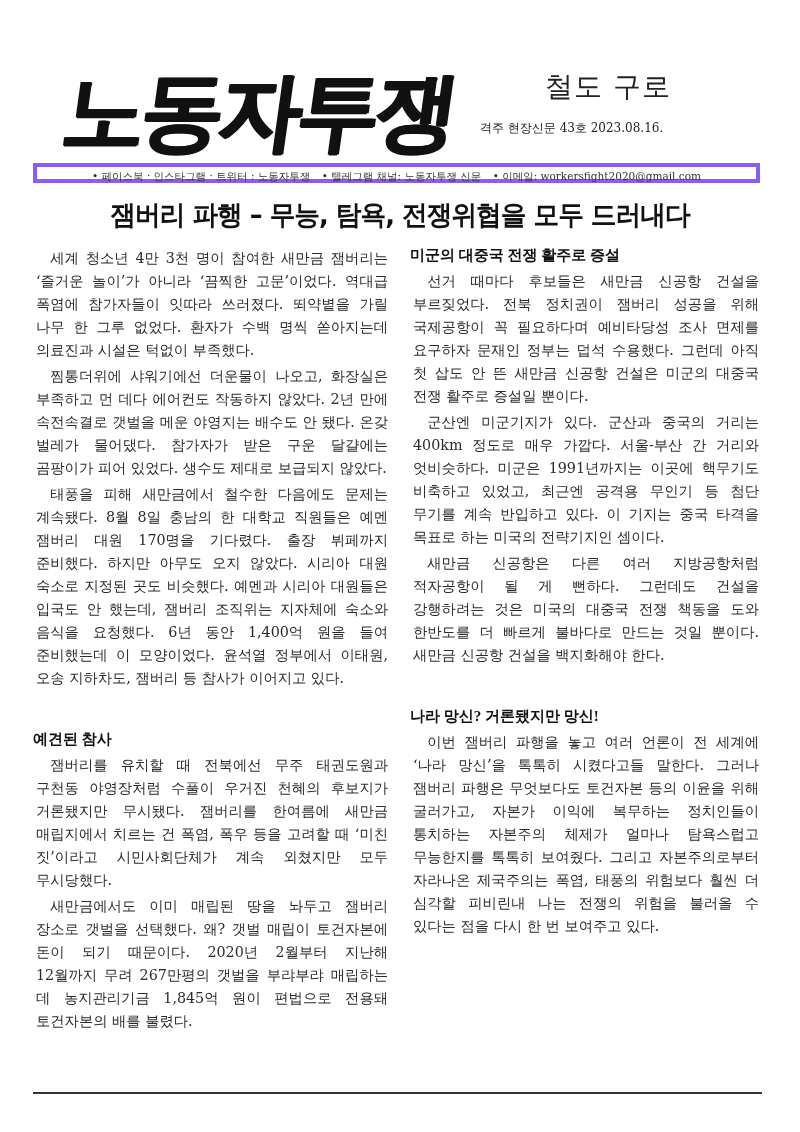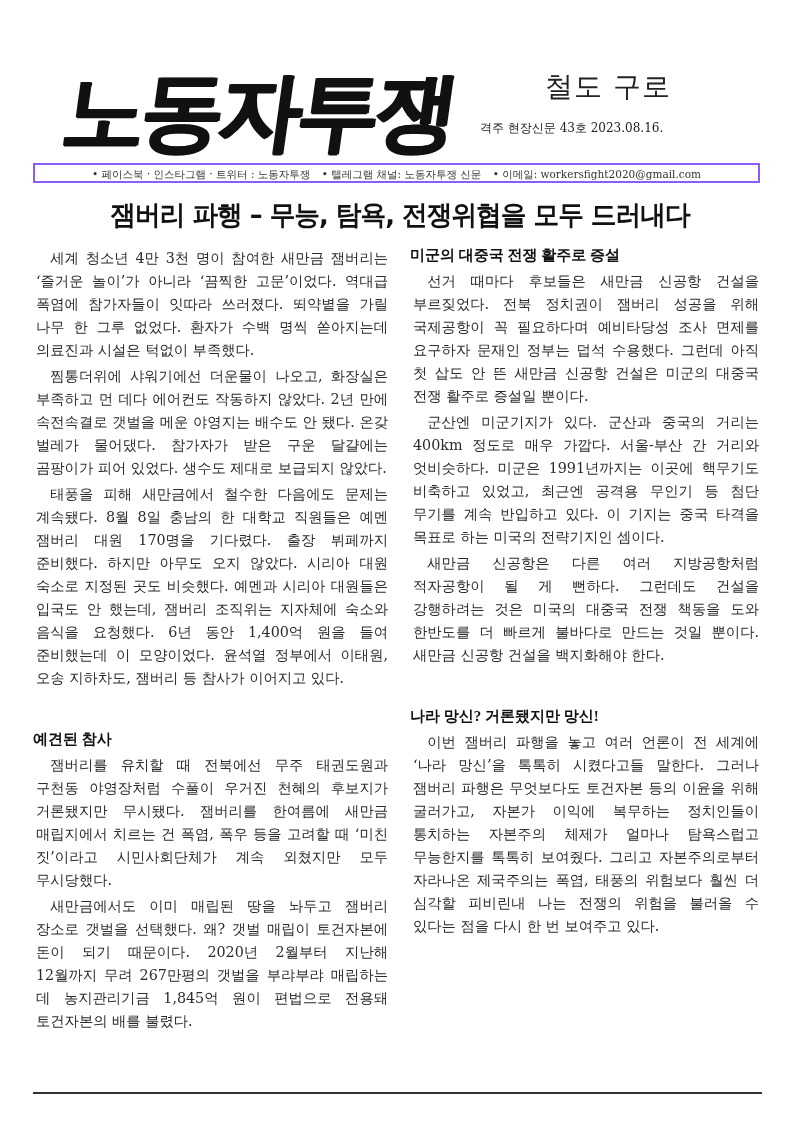--- a/index.html
+++ b/index.html
@@ -20,21 +20,21 @@
   .section-name {
     position: absolute; left: 545px; top: 68px;
     font-size: 28px; letter-spacing: 1px; color: #222;
   }
   .issue-line {
     position: absolute; left: 480px; top: 120px;
     font-size: 12px; color: #222; white-space: nowrap;
   }
   .contact-box {
     position: absolute; left: 33px; top: 163px; width: 727px; height: 20px;
-    border: 2px solid #8b5cf6; box-sizing: border-box;
+    border: 4px solid #8b5cf6; box-sizing: border-box;
     font-size: 10.5px; line-height: 18px; text-align: center; color: #333;
     white-space: nowrap;
   }
   .contact-box .item { margin: 0 4px; }
   .headline {
     position: absolute; left: 0; width: 800px; top: 193px; height: 44px;
     text-align: center;
     font-family: "DejaVu Sans", "Liberation Sans", sans-serif;
     font-weight: bold; font-size: 27px; line-height: 44px;
     letter-spacing: -1px; color: #111;

